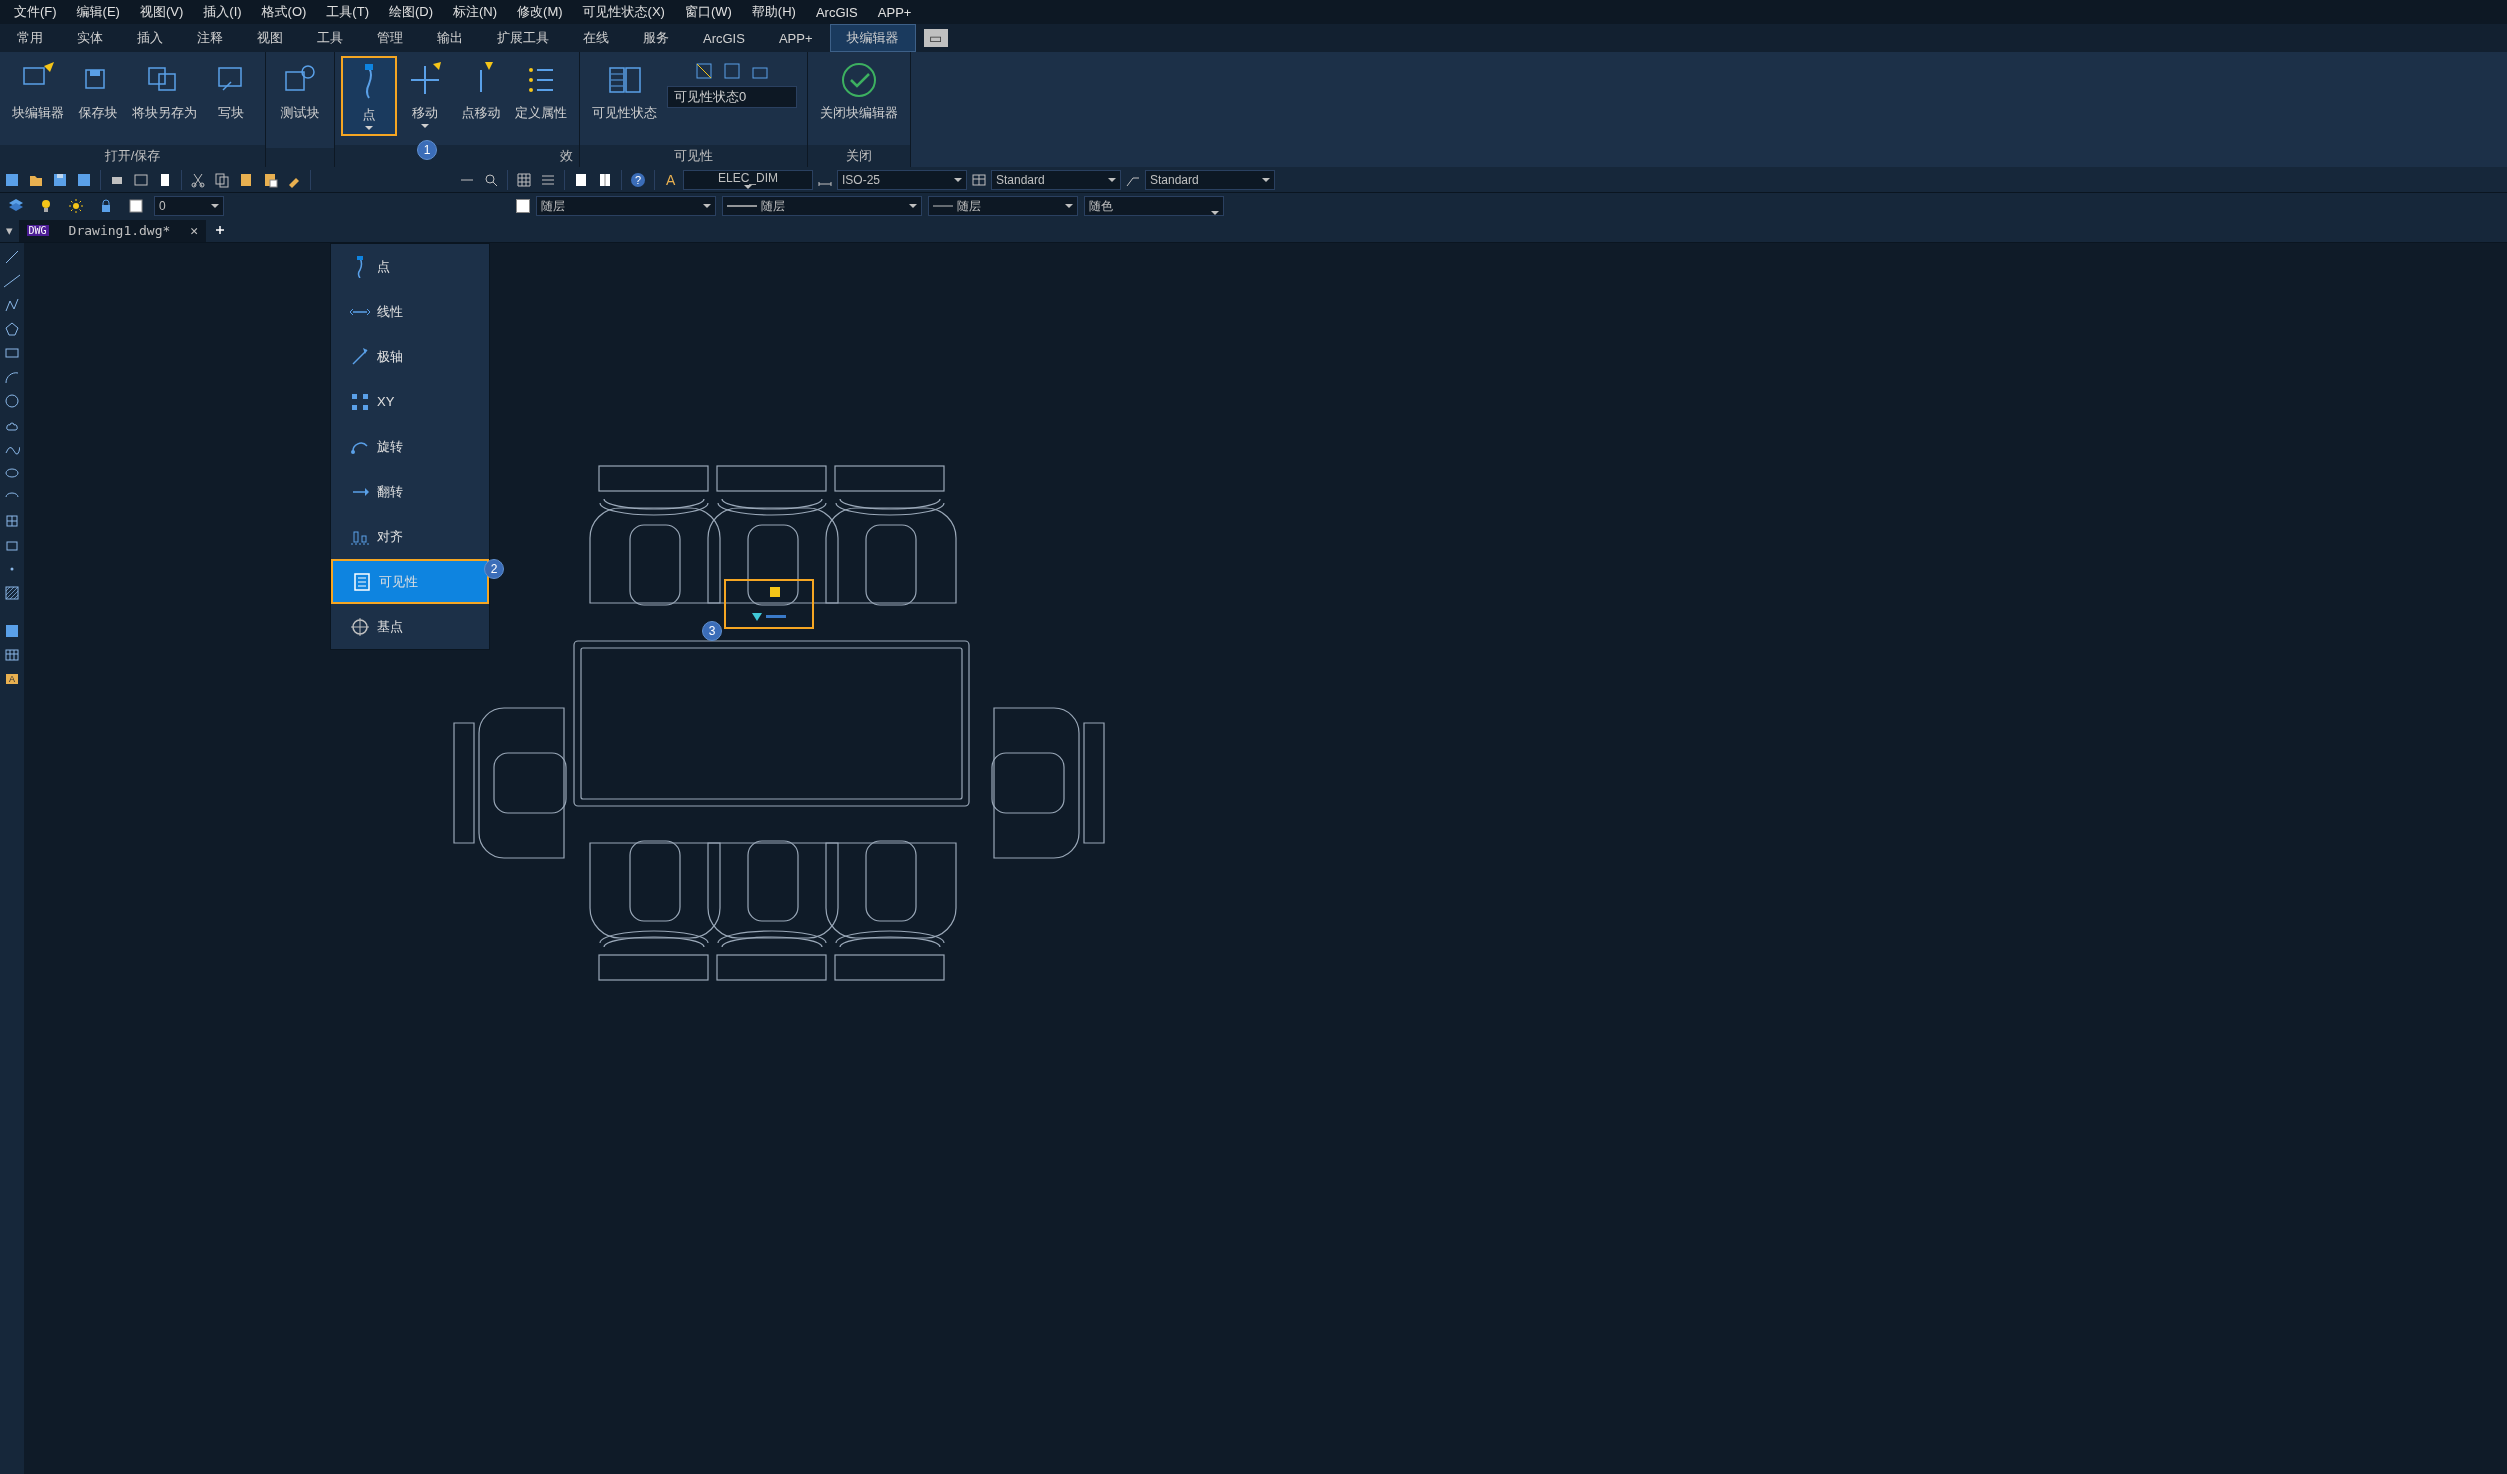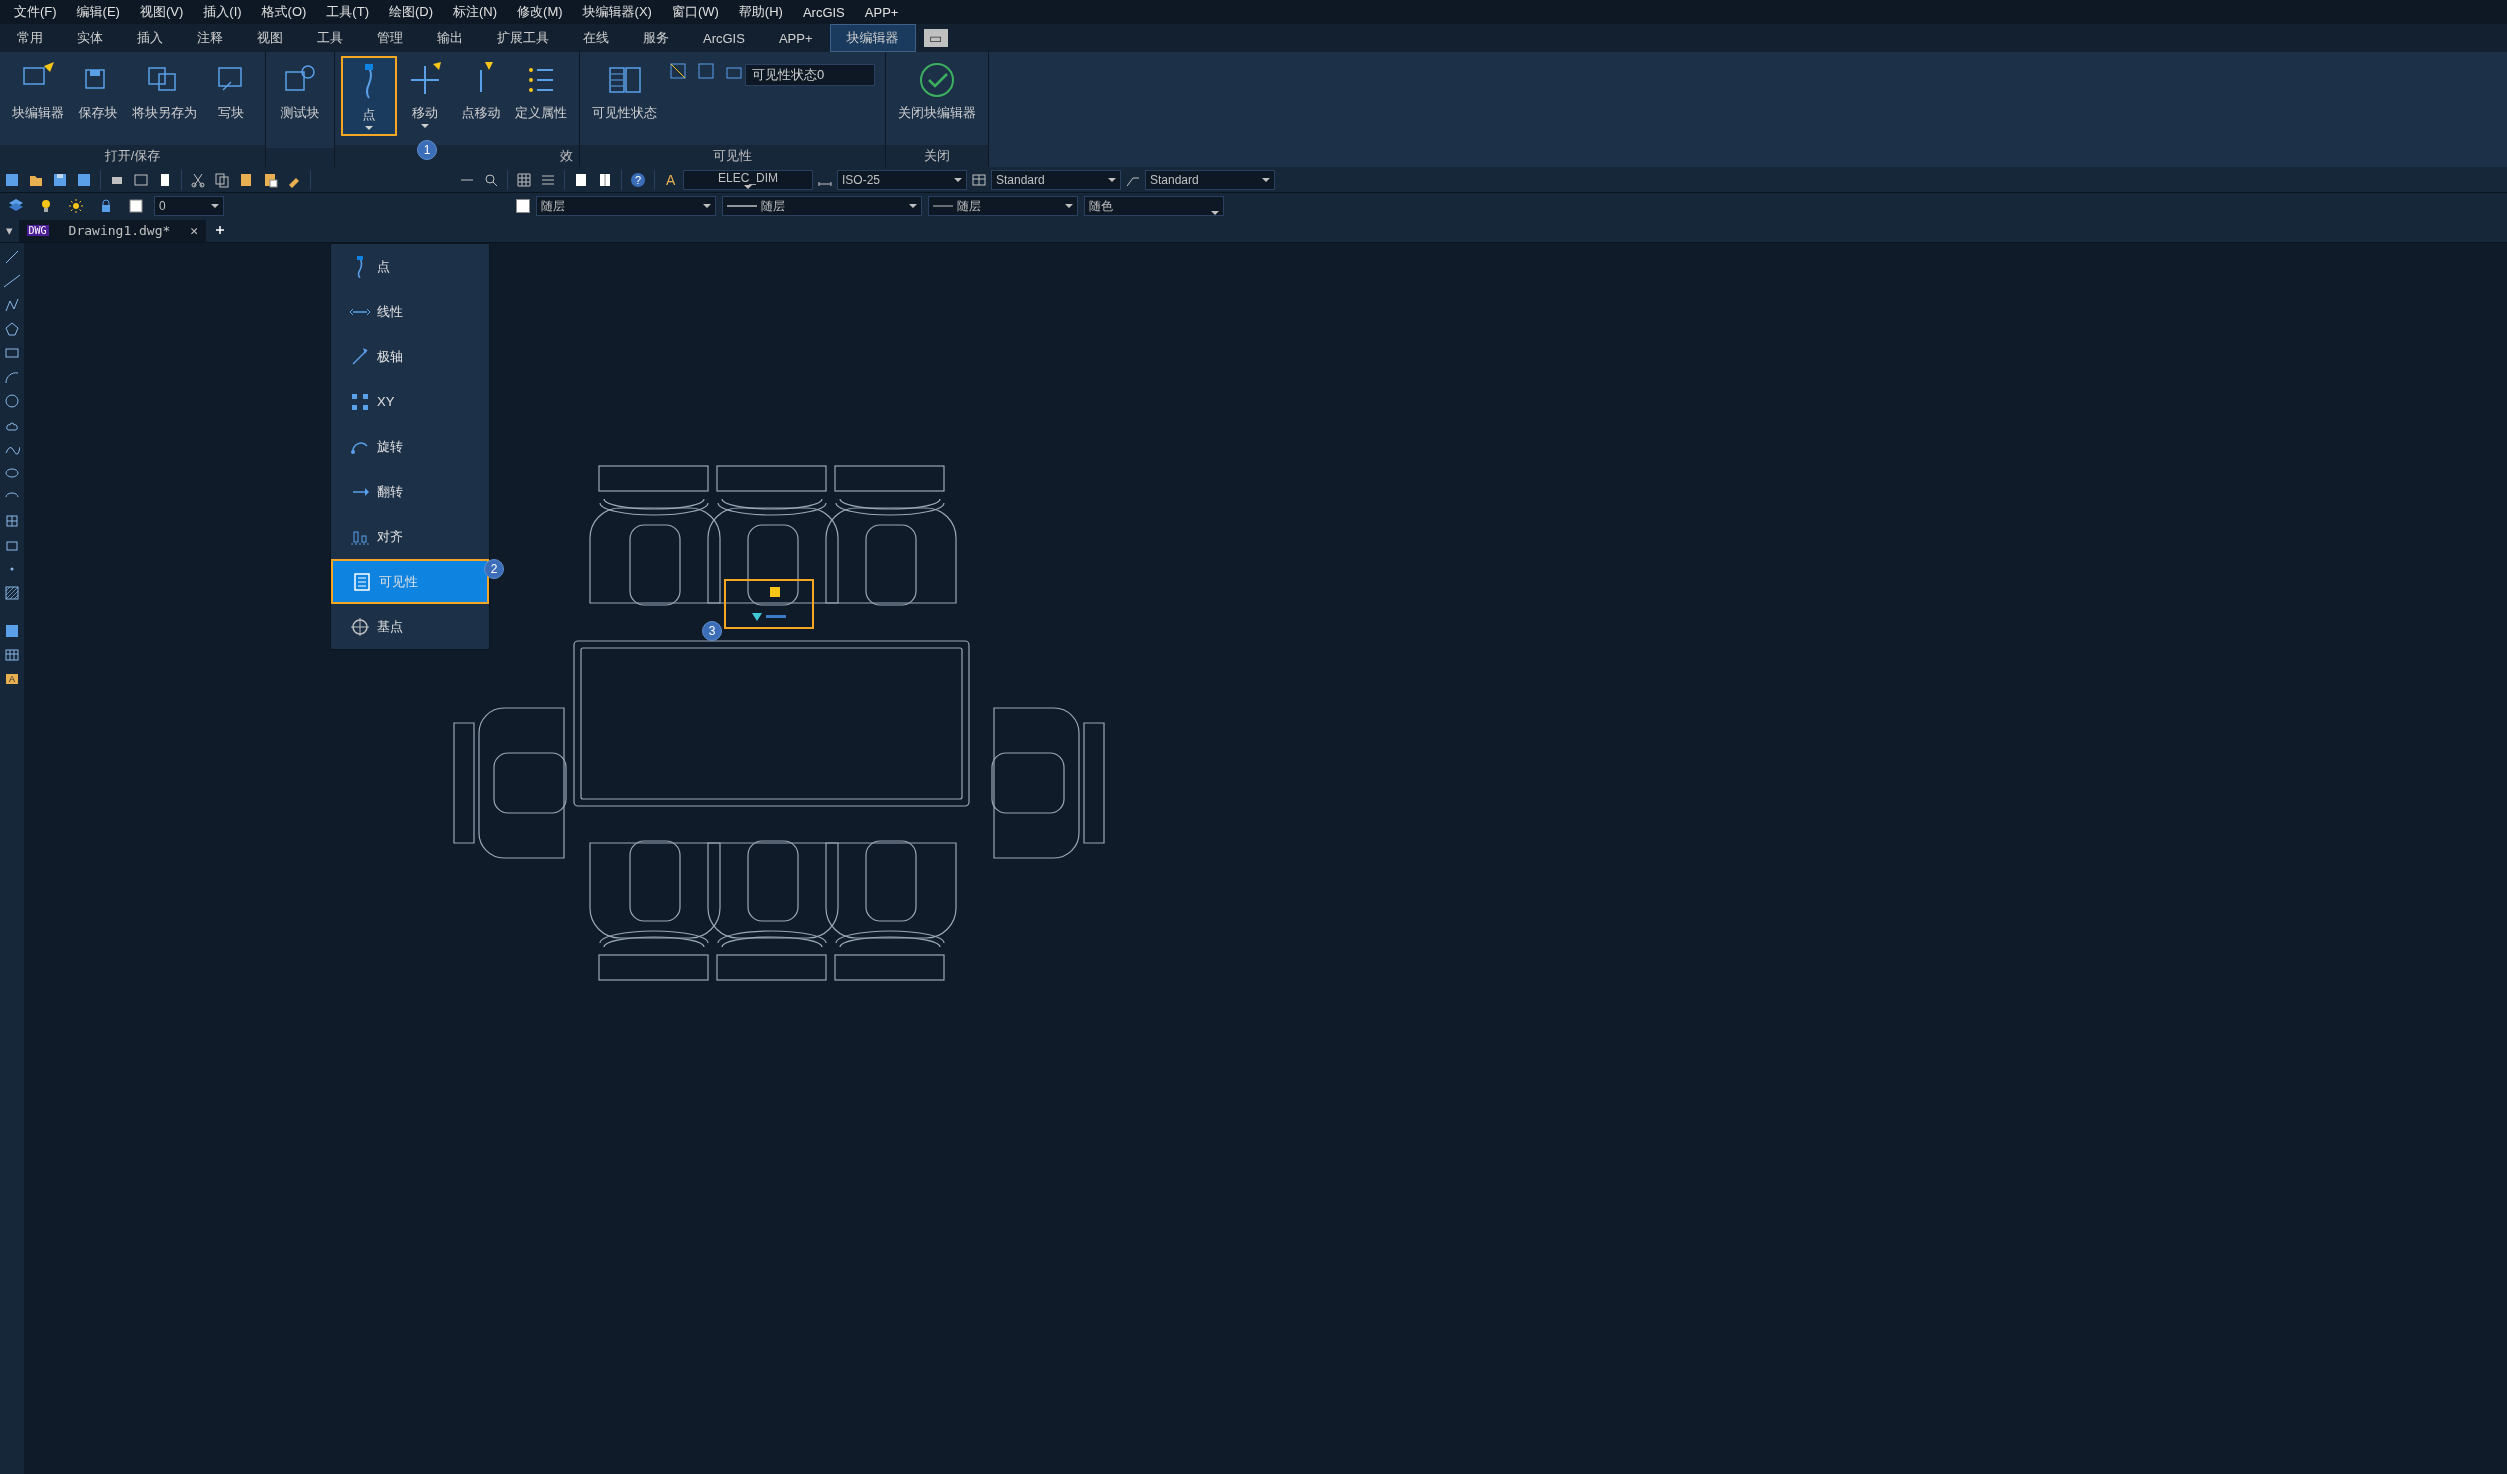--- a/index.html
+++ b/index.html
@@ -222,21 +222,21 @@
 <div class="menubar">
   <div class="menu-item">文件(F)</div>
   <div class="menu-item">编辑(E)</div>
   <div class="menu-item">视图(V)</div>
   <div class="menu-item">插入(I)</div>
   <div class="menu-item">格式(O)</div>
   <div class="menu-item">工具(T)</div>
   <div class="menu-item">绘图(D)</div>
   <div class="menu-item">标注(N)</div>
   <div class="menu-item">修改(M)</div>
-  <div class="menu-item">块编辑器(X)</div>
+  <div class="menu-item">可见性状态(X)</div>
   <div class="menu-item">窗口(W)</div>
   <div class="menu-item">帮助(H)</div>
   <div class="menu-item">ArcGIS</div>
   <div class="menu-item">APP+</div>
 </div>
 
 <div class="ribbon-tabs">
   <div class="tab">常用</div>
   <div class="tab">实体</div>
   <div class="tab">插入</div>
@@ -365,21 +365,21 @@
       <div class="big-btn">
         <div class="icon-box">
           <svg width="36" height="36">
               <rect x="3" y="6" width="14" height="24" fill="none" stroke="#5aa0e8" stroke-width="1.5"></rect>
               <rect x="19" y="6" width="14" height="24" fill="none" stroke="#5aa0e8" stroke-width="1.5"></rect>
               <path d="M4 12 h12 M4 18 h12 M4 24 h12" stroke="#5aa0e8"></path>
             </svg>
         </div>
         <span class="btn-text">可见性状态</span>
       </div>
-      <div style="display:flex;flex-direction:row;padding:4px;">
+      <div style="display:flex;flex-direction:column;padding:4px;align-items:center;">
         <div class="small-icons-row">
           <div class="si">
               <svg width="18" height="18">
                 <rect x="2" y="2" width="14" height="14" fill="none" stroke="#5aa0e8"></rect>
                 <path d="M2 2 L16 16" stroke="#f5c518"></path>
               </svg>
             </div>
           <div class="si">
               <svg width="18" height="18">
                 <rect x="2" y="2" width="14" height="14" fill="none" stroke="#5aa0e8"></rect>

